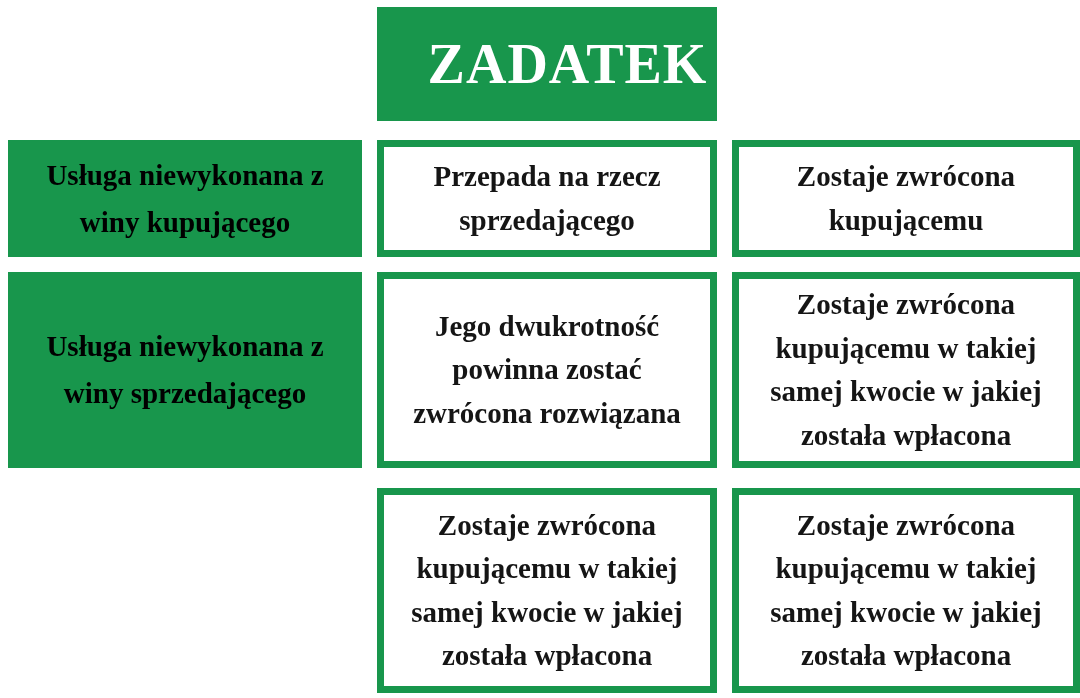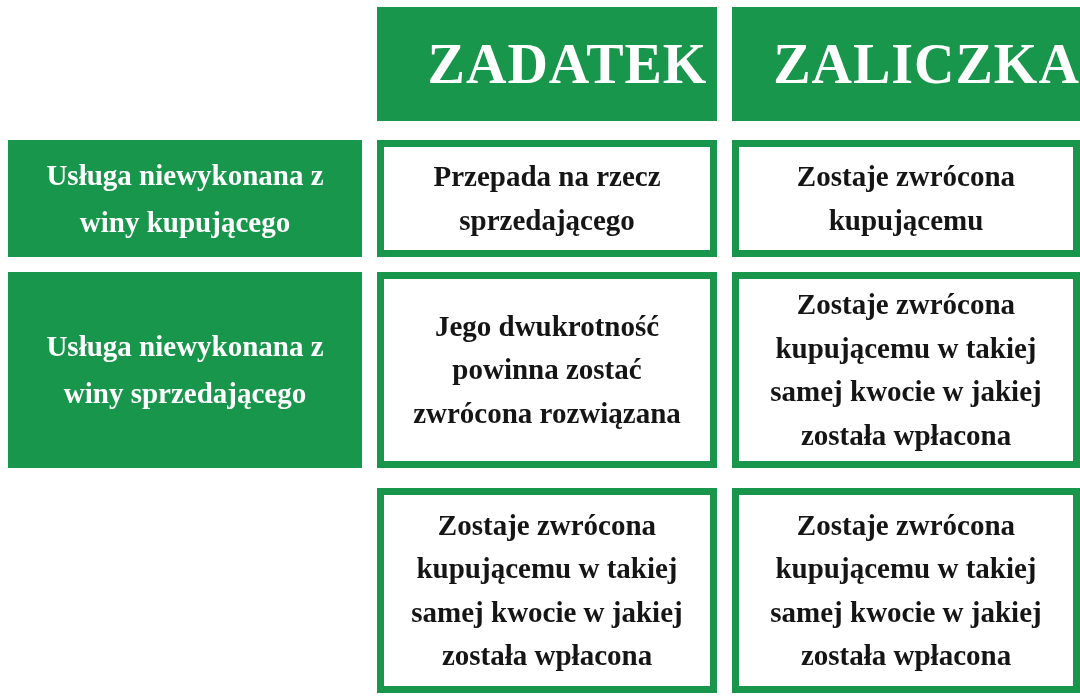--- a/index.html
+++ b/index.html
@@ -44,42 +44,41 @@
   }
   .header-cell {
     background: #18964c;
     color: #ffffff;
     font-size: 56px;
     letter-spacing: 1px;
     line-height: 1;
   }
   .left-cell {
     background: #18964c;
-    color: #ffffff;
+    color: #000000;
     font-size: 29px;
     line-height: 1.62;
     padding: 2px 10px;
   }
   .body-cell {
     background: #ffffff;
     border: 7px solid #18964c;
     color: #151515;
     font-size: 29px;
     line-height: 1.5;
     padding: 2px 20px;
   }
 </style>
 </head>
 <body>
 
 <div class="canvas">
   <div class="grid">
 
     <div class="cell header-cell c2 r-header">ZADATEK</div>
-    <div class="cell header-cell c3 r-header">ZALICZKA</div>
 
     <div class="cell left-cell c1 r1">Usługa niewykonana z winy kupującego</div>
     <div class="cell body-cell c2 r1">Przepada na rzecz sprzedającego</div>
     <div class="cell body-cell c3 r1">Zostaje zwrócona kupującemu</div>
 
     <div class="cell left-cell c1 r2">Usługa niewykonana z winy sprzedającego</div>
     <div class="cell body-cell c2 r2">Jego dwukrotność powinna zostać zwrócona rozwiązana</div>
     <div class="cell body-cell c3 r2">Zostaje zwrócona kupującemu w takiej samej kwocie w jakiej została wpłacona</div>
 
     <div class="cell body-cell c2 r3">Zostaje zwrócona kupującemu w takiej samej kwocie w jakiej została wpłacona</div>

